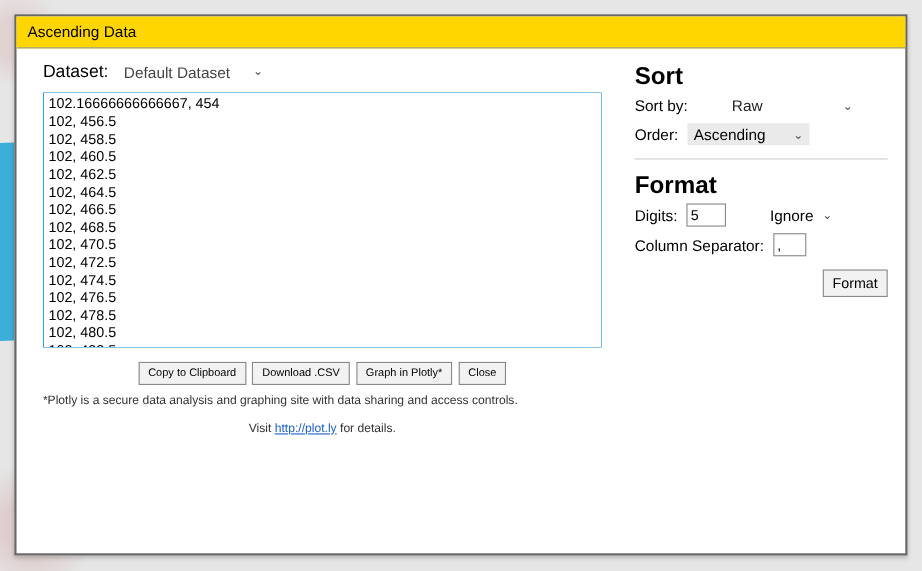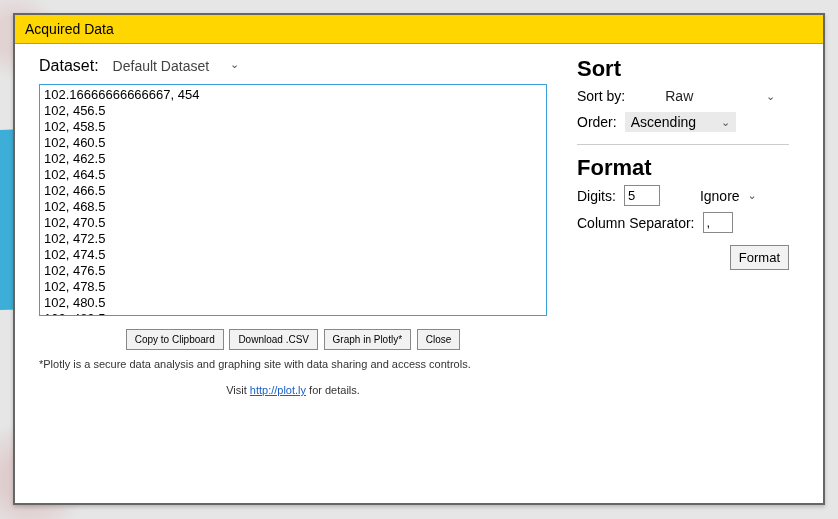--- a/index.html
+++ b/index.html
@@ -31,21 +31,21 @@
   }
   .title-bar {
     background: #ffd600;
     color: #000;
     padding: 6px 10px;
     font-size: 14px;
     font-weight: normal;
     border-bottom: 1px solid #999;
   }
   .body-area {
-    padding: 12px 34px 10px 24px;
+    padding: 12px 16px 10px 24px;
     display: flex;
     gap: 30px;
   }
   .left-col { flex: 0 0 508px; }
   .right-col { flex: 1; }
   .dataset-row {
     display: flex;
     align-items: center;
     gap: 10px;
     margin-bottom: 8px;
@@ -177,21 +177,21 @@
 </head>
 <body>
 
 <div class="bg-decor">
   <div class="d1"></div>
   <div class="d2"></div>
   <div class="d3"></div>
 </div>
 
 <div class="dialog">
-  <div class="title-bar">Acquired Data</div>
+  <div class="title-bar">Ascending Data</div>
 
   <div class="body-area">
     <div class="left-col">
       <div class="dataset-row">
         <span class="dataset-label">Dataset:</span>
         <span class="dataset-select">
           <span>Default Dataset</span>
           <span class="chev">⌄</span>
         </span>
       </div>

